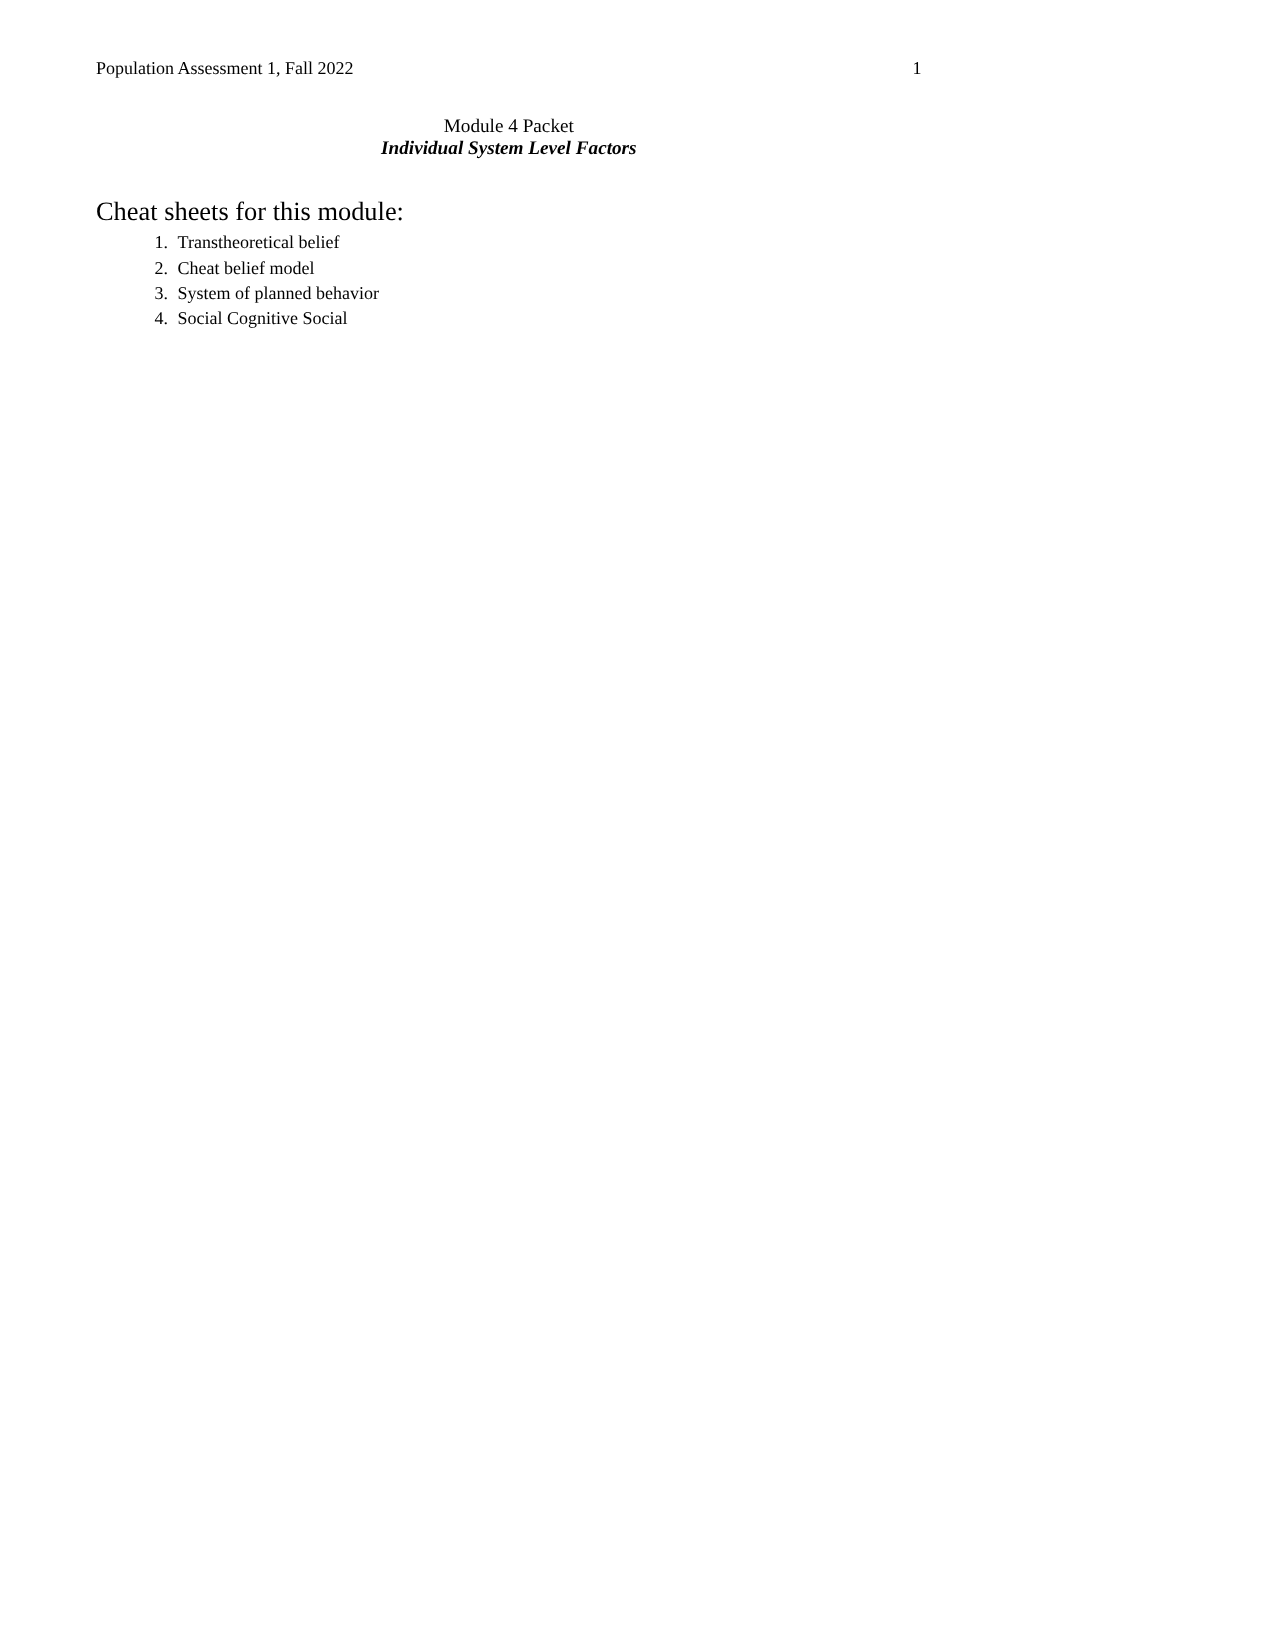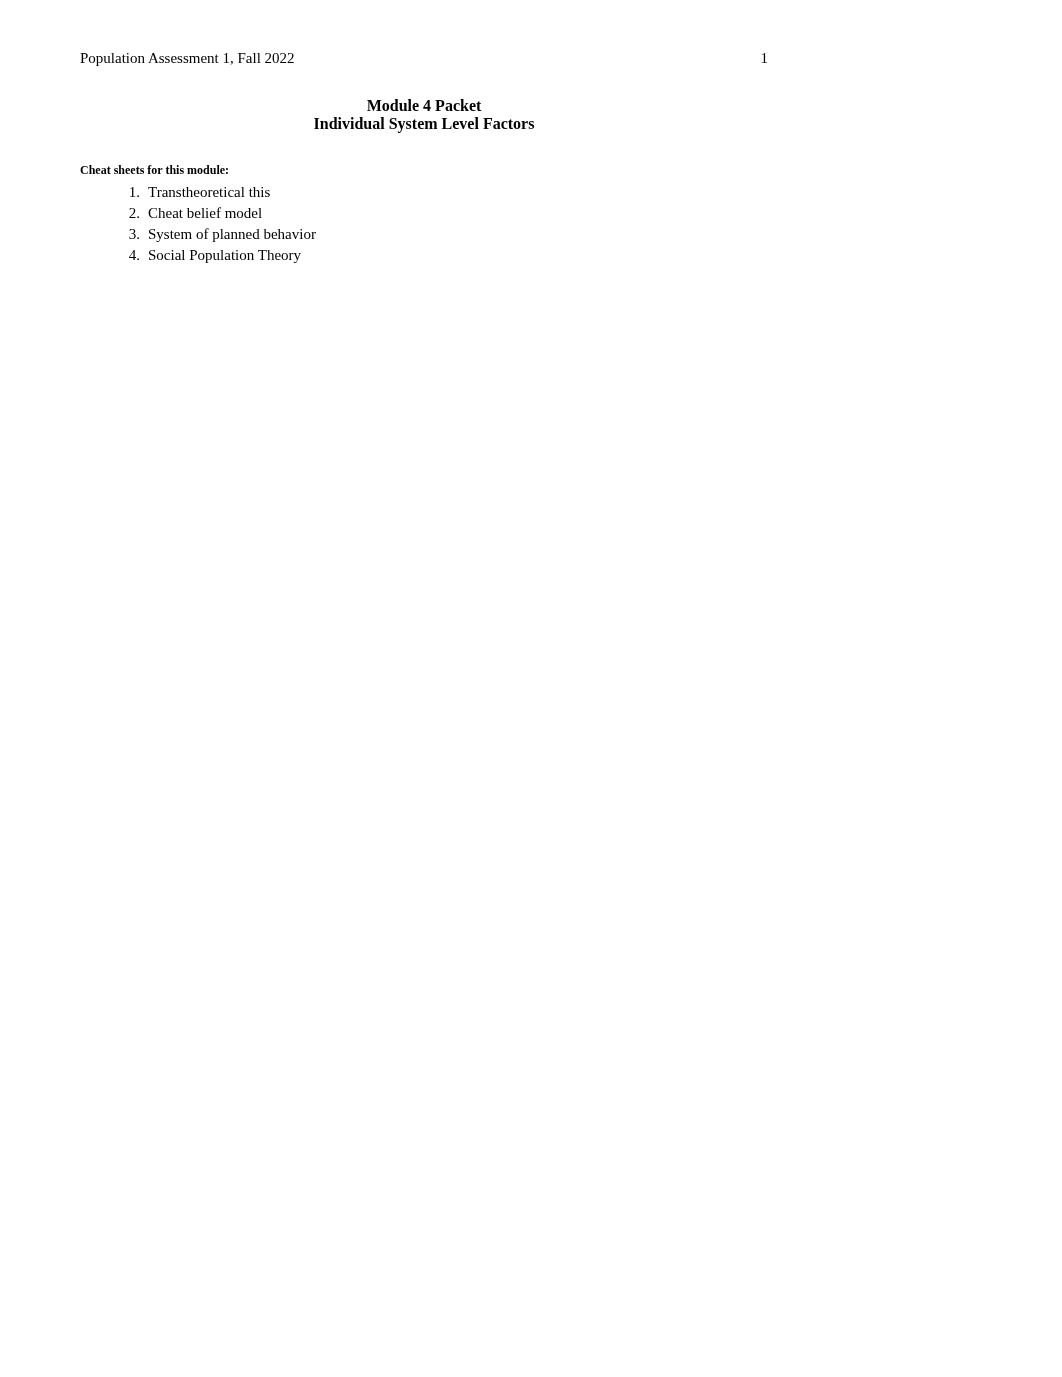--- a/index.html
+++ b/index.html
@@ -40,34 +40,35 @@
     .header-right {
       font-size: 15px;
     }
 
     .title-section {
       text-align: center;
       margin-bottom: 30px;
     }
 
     .title-section .module-title {
-      font-weight: bold;
+      font-weight: normal;
       font-size: 16px;
       display: block;
     }
 
     .title-section .module-subtitle {
       font-weight: bold;
       font-size: 16px;
       display: block;
+      font-style: italic;
     }
 
     .cheat-sheet-heading {
-      font-weight: bold;
-      font-size: 12px;
+      font-weight: normal;
+      font-size: 22px;
       margin-bottom: 6px;
     }
 
     .cheat-sheet-list {
       list-style: none;
       margin-left: 40px;
     }
 
     .cheat-sheet-list li {
       font-size: 15px;
@@ -95,30 +96,30 @@
     <span class="module-title">Module 4 Packet</span>
     <span class="module-subtitle">Individual System Level Factors</span>
   </div>
 
   <div class="content-section">
     <div class="cheat-sheet-heading">Cheat sheets for this module:</div>
 
     <ul class="cheat-sheet-list">
       <li>
         <span class="list-number">1.</span>
-        <span>Transtheoretical this</span>
+        <span>Transtheoretical belief</span>
       </li>
       <li>
         <span class="list-number">2.</span>
         <span>Cheat belief model</span>
       </li>
       <li>
         <span class="list-number">3.</span>
         <span>System of planned behavior</span>
       </li>
       <li>
         <span class="list-number">4.</span>
-        <span>Social Population Theory</span>
+        <span>Social Cognitive Social</span>
       </li>
     </ul>
   </div>
 
 </div>
 
 </body></html>

